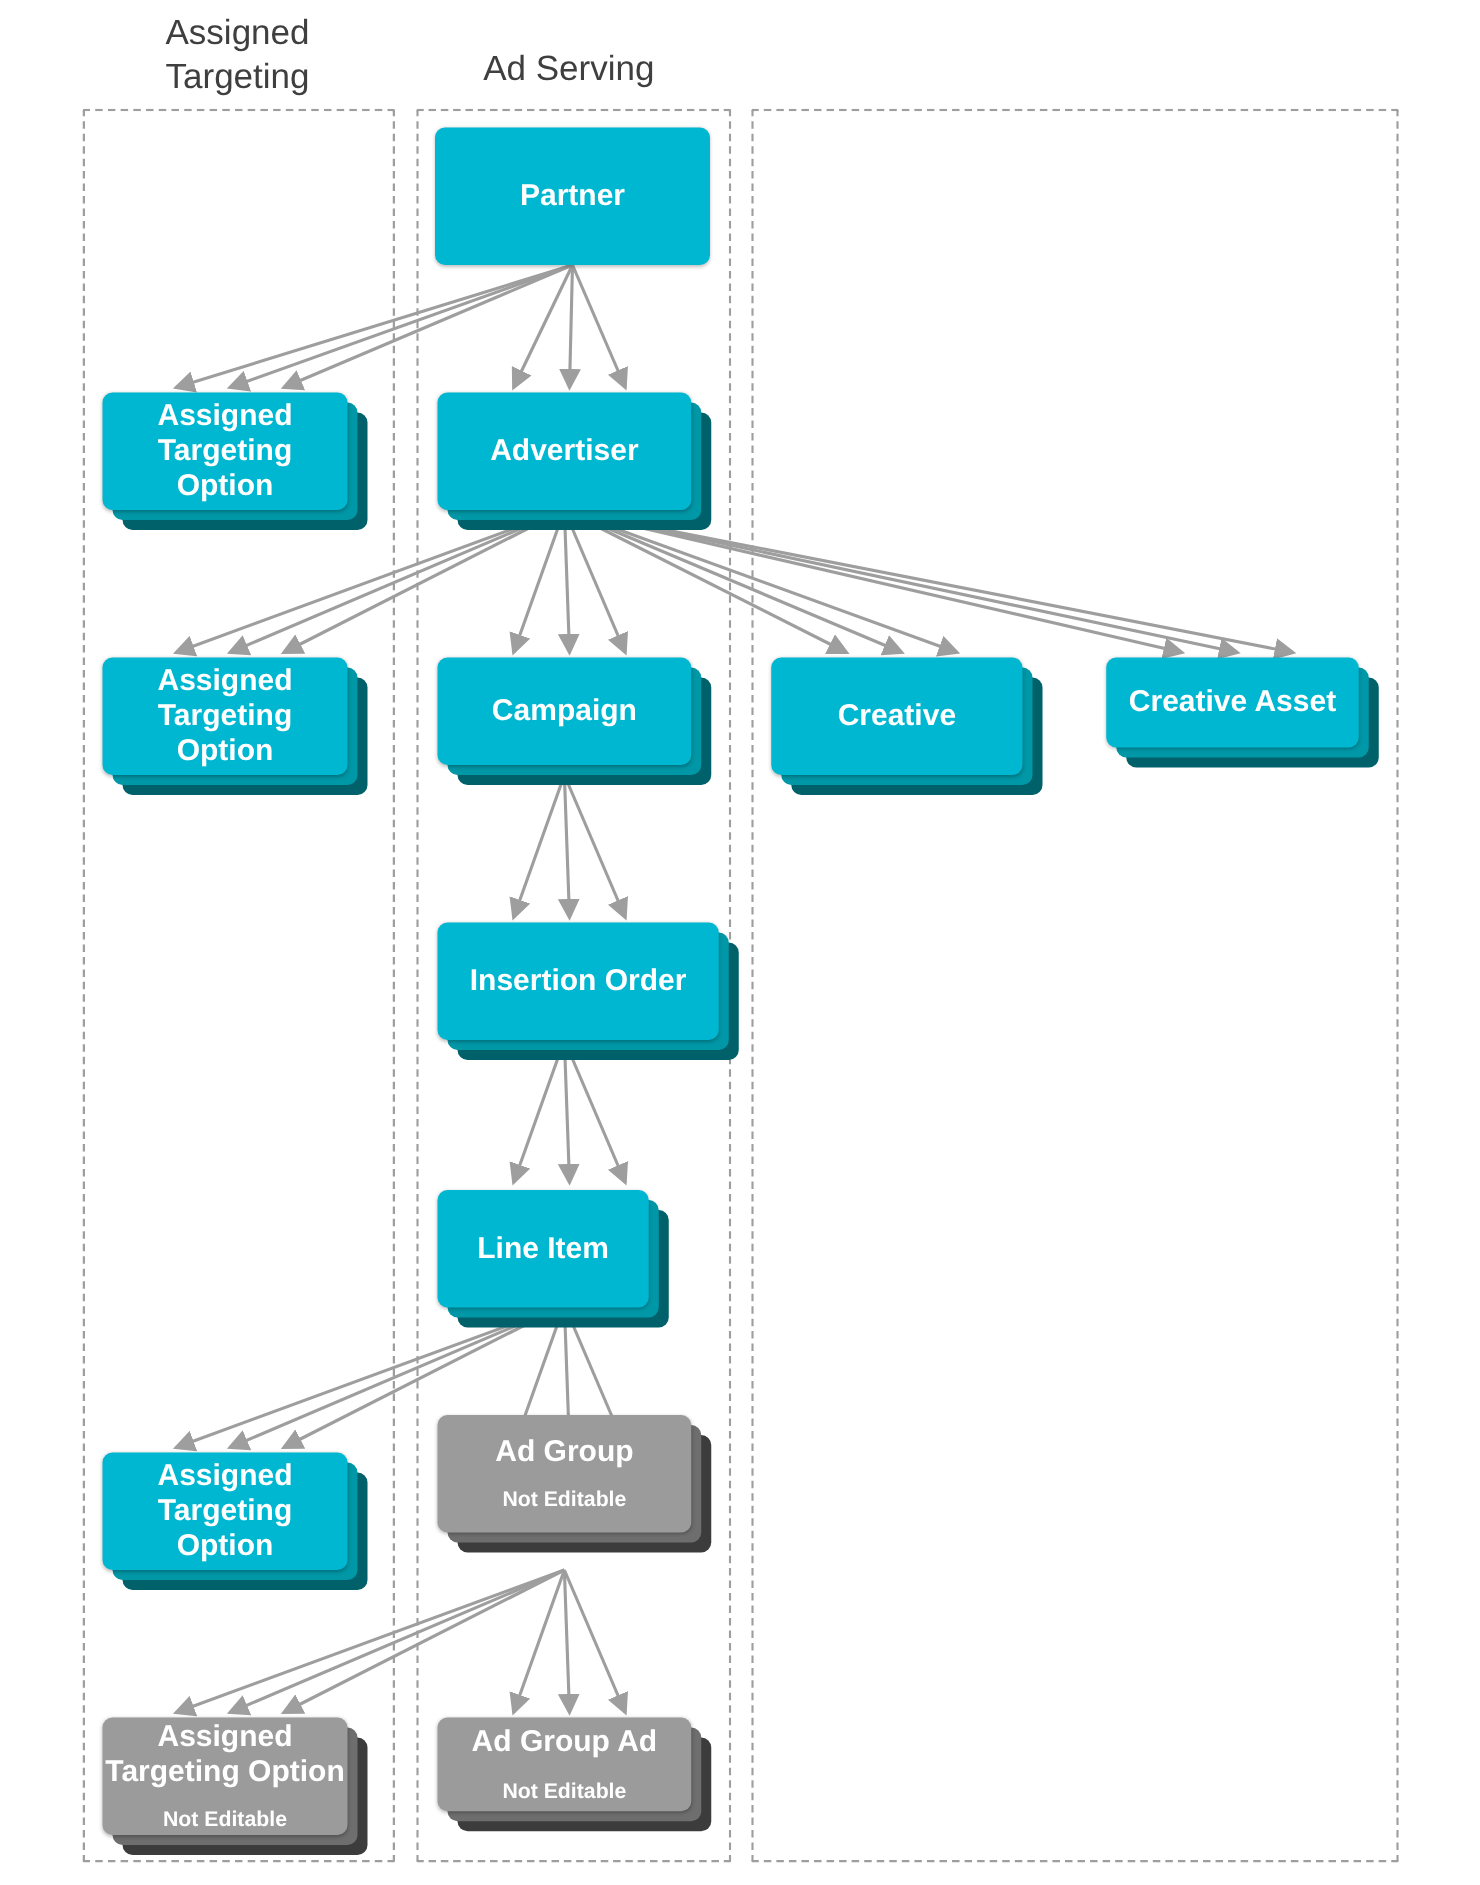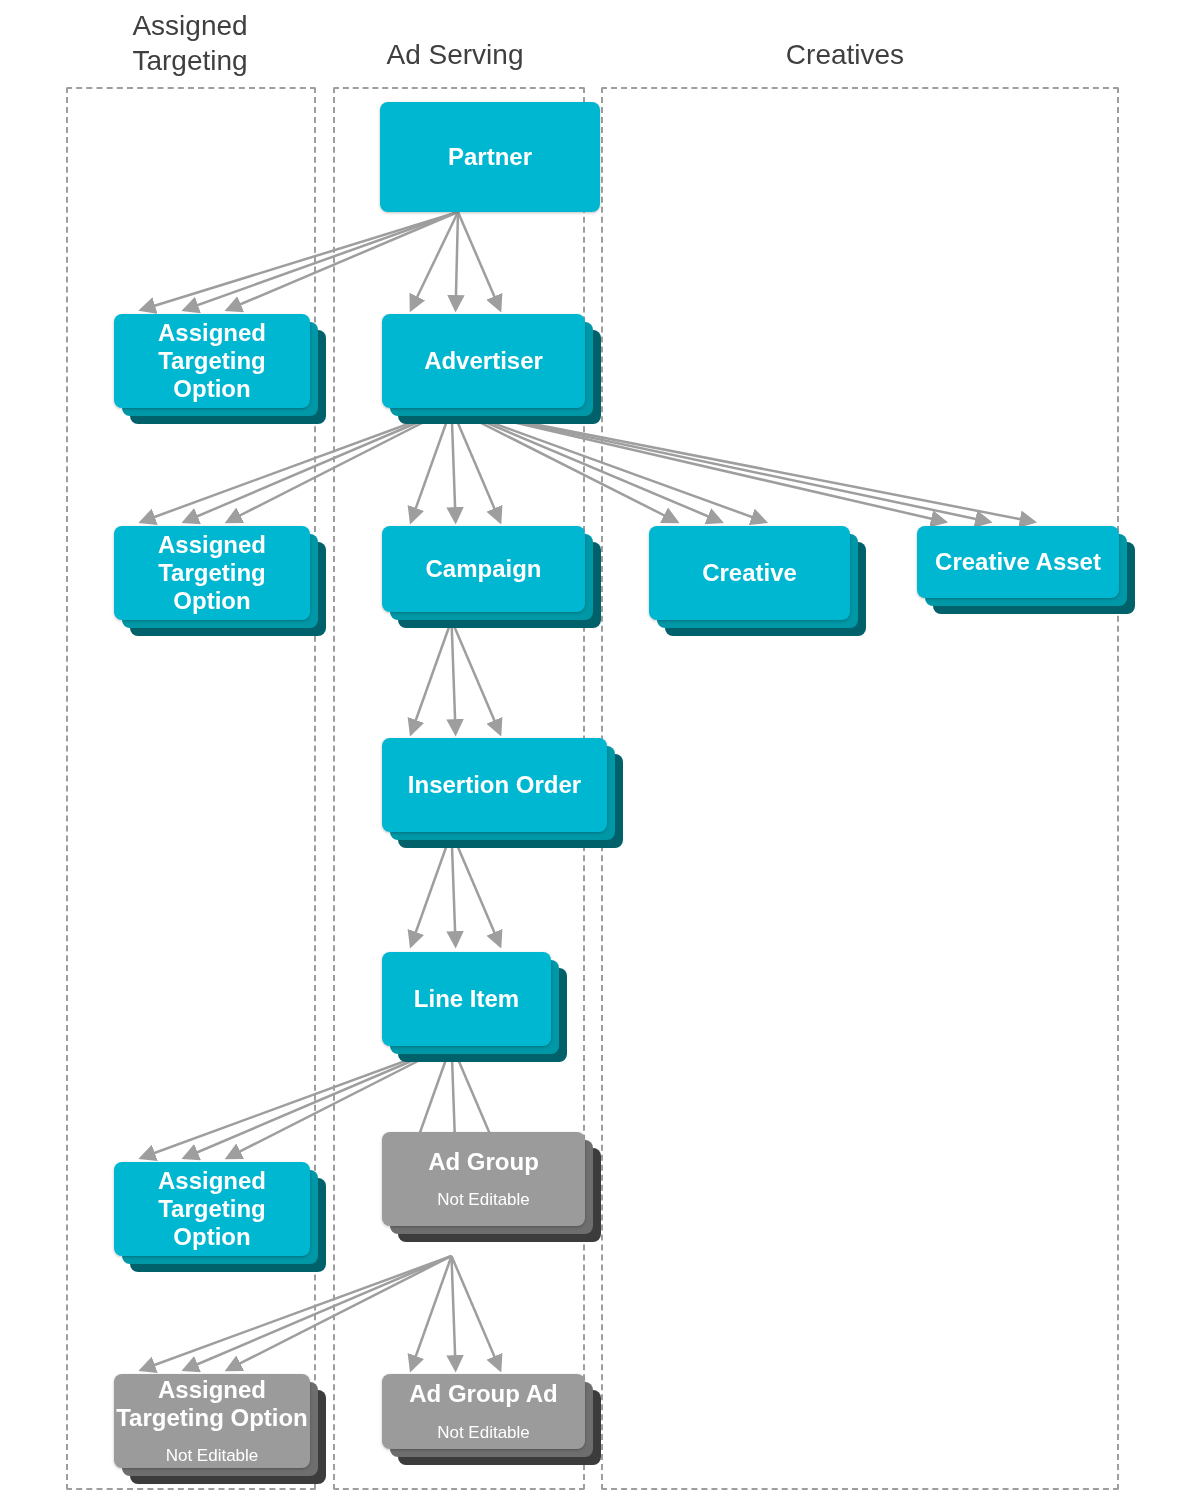--- a/index.html
+++ b/index.html
@@ -44,21 +44,21 @@
   #links {
     position: absolute;
     left: 0; top: 0;
     z-index: 1;
   }
   #links line { stroke: var(--arrow, #9e9e9e); stroke-width: 2.5; }
   #links marker path { fill: var(--arrow, #9e9e9e); }
 
   
   #nodes { position: absolute; left: 0; top: 0; width: 0; height: 0; z-index: 2; }
-  .node { position: absolute; margin-left: 32px; }
+  .node { position: absolute; }
   .layer { position: absolute; inset: 0; border-radius: 8px; }
   .layer.l1 { transform: translate(8px, 8px); }
   .layer.l2 { transform: translate(16px, 16px); }
   .node.teal .layer.l1 { background: var(--box_teal_shadow1, #0097a7); }
   .node.teal .layer.l2 { background: var(--box_teal_shadow2, #00616b); }
   .node.gray .layer.l1 { background: var(--box_gray_shadow1, #6e6e6e); }
   .node.gray .layer.l2 { background: var(--box_gray_shadow2, #3c3c3c); }
   .face {
     position: absolute;
     inset: 0;
@@ -76,36 +76,35 @@
     color: var(--label_text, #ffffff);
     font-size: 24px;
     font-weight: 700;
     line-height: 1.17;
     text-align: center;
     white-space: pre-line;
   }
   .sublabel {
     color: var(--label_text, #ffffff);
     font-size: 17px;
-    font-weight: 400;
+    font-weight: 700;
     text-align: center;
   }
 </style>
 </head>
 <body>
 
 <div id="canvas">
 
   <div class="col col-left"></div>
   <div class="col col-mid"></div>
   <div class="col col-right"></div>
 
   <div class="hdr hdr-left">Assigned Targeting</div>
   <div class="hdr hdr-mid">Ad Serving</div>
-  <div class="hdr hdr-right">Creatives</div>
 
   <svg id="links" width="1184" height="1508" viewBox="0 0 1184 1508">
     <defs>
       <marker id="arrowhead" viewBox="0 0 10 10" refX="8.5" refY="5" markerWidth="7" markerHeight="7" orient="auto">
         <path d="M 0 0 L 10 5 L 0 10 z"></path>
       </marker>
     </defs>
     <g id="linkgroup">
         <g>
           <line x1="458" y1="212" x2="140.8" y2="310" marker-end="url(#arrowhead)"></line>

